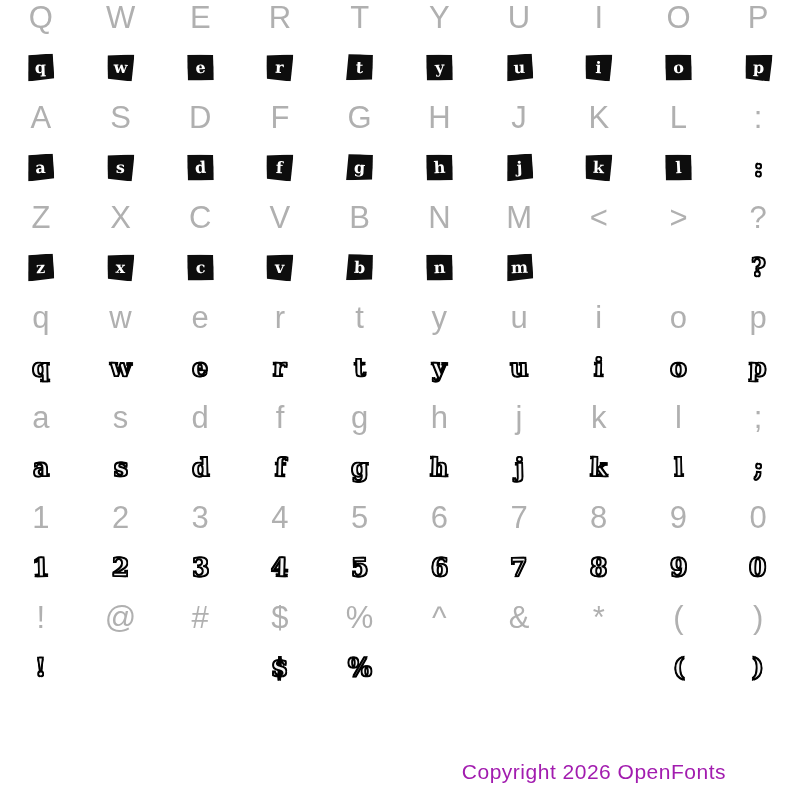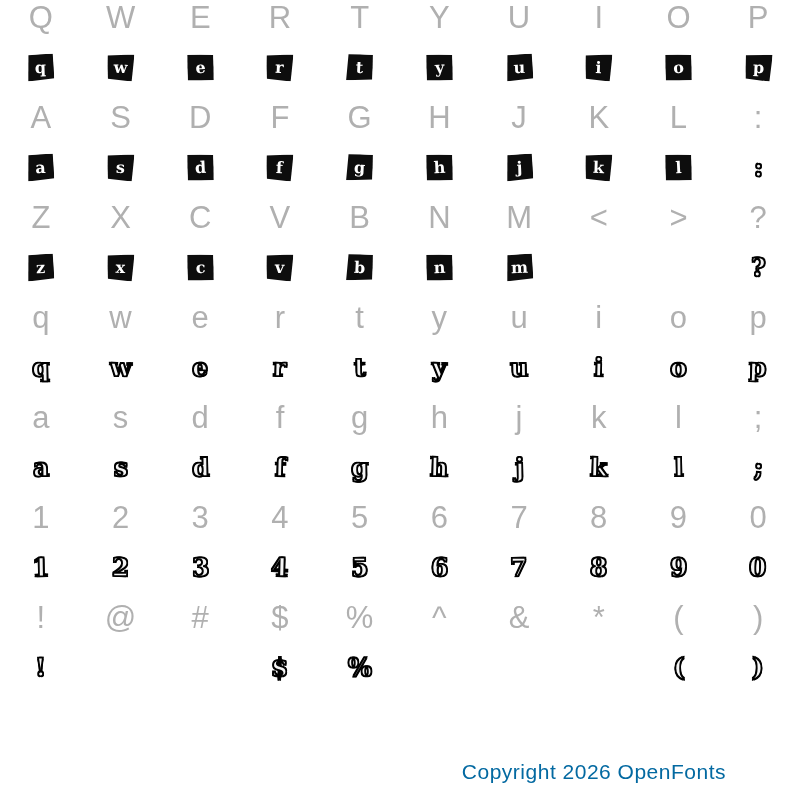--- a/index.html
+++ b/index.html
@@ -73,21 +73,21 @@
       -webkit-text-stroke:1.6px #000;
       color:#f5f5f5;
       text-shadow:1px 1px 0 #000,-1px -1px 0 #000,1px -1px 0 #000,-1px 1px 0 #000;
     }
   }
   .row .cell.empty{visibility:hidden;}
   .footer{
     position:absolute;
     top:760px;right:74px;
     font-size:21px;
-    color:#0369a1;
+    color:#a21caf;
     font-family:"Liberation Sans",sans-serif;
     letter-spacing:0.5px;
   }
 </style>
 </head>
 <body>
 
 <div class="page">
   <div class="glyph-grid" id="glyph-grid">
       <div class="row row-plain">

